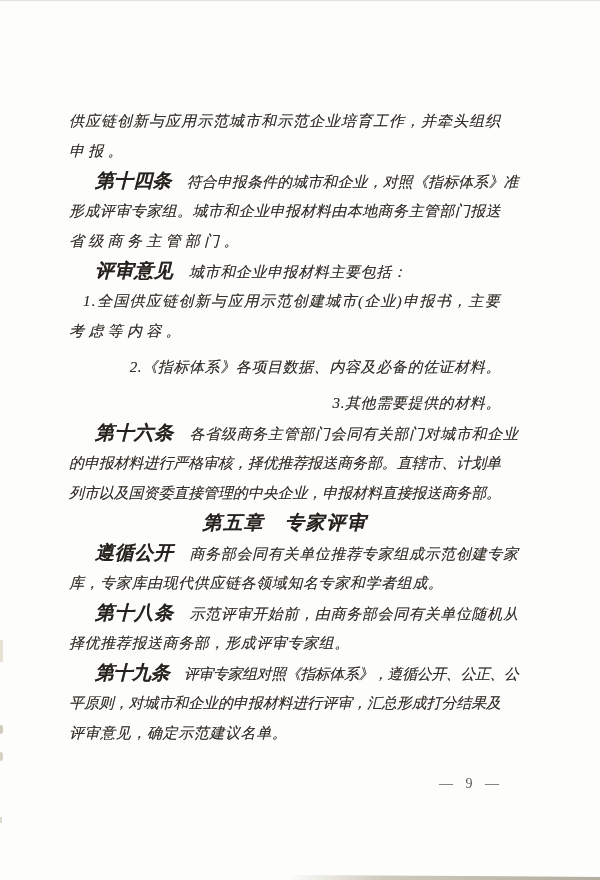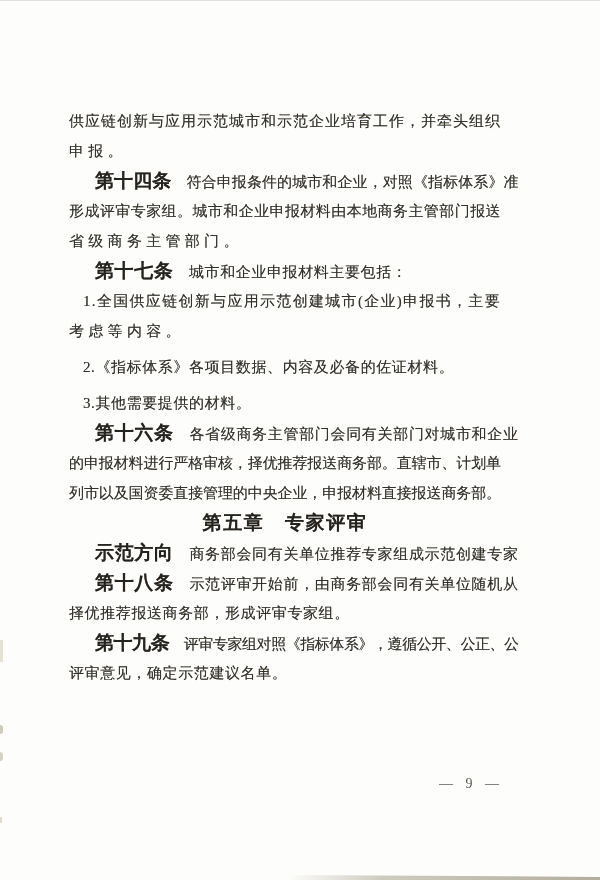--- a/index.html
+++ b/index.html
@@ -22,32 +22,33 @@
     top: 106px;
     width: 432px;
     color: #34302a;
     font-size: 15px;
     text-shadow: 0 0 0.5px rgba(52,48,42,0.55);
   }
   .line {
     height: 30px;
     line-height: 30px;
     white-space: nowrap;
+    font-style: italic;
   }
   .line .inner { display: inline-block; }
   .line.fill .inner { letter-spacing: 0; }
   .line.spread .inner { letter-spacing: 4.3px; }
   .line.compact .inner { letter-spacing: 0.6px; }
   .line.chapter {
     text-align: center;
     font-weight: 700;
     color: #26231e;
   }
   .line.chapter .inner { letter-spacing: 1.6px; }
-  .line.gap { margin-top: 6px; }
+  .line.gap { margin-top: 6px; text-align: right; }
   .indent-article { padding-left: 26px; }
   .indent-item { padding-left: 14px; }
   .b {
     font-weight: 700;
     color: #26231e;
     font-family: "Liberation Sans", "DejaVu Sans", sans-serif;
     font-size: 19px;
   }
   .page-number {
     position: absolute;
@@ -94,33 +95,35 @@
 <div class="sheet">
 
   <div class="edge-top"></div>
 
   <div class="textblock">
       <div class="line fill indent-none"><span class="inner" style="letter-spacing: 1px;"><span>供应链创新与应用示范城市和示范企业培育工作，并牵头组织</span></span></div>
       <div class="line spread indent-none"><span class="inner"><span>申报。</span></span></div>
       <div class="line fill indent-article"><span class="inner" style="letter-spacing: 0.0972222px;"><span class="b">第十四条</span><span>　符合申报条件的城市和企业，对照《指标体系》准</span></span></div>
       <div class="line fill indent-none"><span class="inner" style="letter-spacing: 0.428571px;"><span>形成评审专家组。城市和企业申报材料由本地商务主管部门报送</span></span></div>
       <div class="line spread indent-none"><span class="inner"><span>省级商务主管部门。</span></span></div>
-      <div class="line compact indent-article"><span class="inner"><span class="b">第十七条</span><span>　城市和企业申报材料主要包括：</span></span></div>
+      <div class="line compact indent-article"><span class="inner"><span class="b">评审意见</span><span>　城市和企业申报材料主要包括：</span></span></div>
       <div class="line fill indent-item"><span class="inner" style="letter-spacing: 1.3125px;"><span>1.全国供应链创新与应用示范创建城市(企业)申报书，主要</span></span></div>
       <div class="line spread indent-none"><span class="inner"><span>考虑等内容。</span></span></div>
       <div class="line compact indent-item gap"><span class="inner"><span>2.《指标体系》各项目数据、内容及必备的佐证材料。</span></span></div>
       <div class="line compact indent-item gap"><span class="inner"><span>3.其他需要提供的材料。</span></span></div>
       <div class="line fill indent-article"><span class="inner" style="letter-spacing: 0.677885px;"><span class="b">第十六条</span><span>　各省级商务主管部门会同有关部门对城市和企业</span></span></div>
       <div class="line fill indent-none"><span class="inner" style="letter-spacing: -0.103448px;"><span>的申报材料进行严格审核，择优推荐报送商务部。直辖市、计划单</span></span></div>
       <div class="line fill indent-none"><span class="inner" style="letter-spacing: -0.103448px;"><span>列市以及国资委直接管理的中央企业，申报材料直接报送商务部。</span></span></div>
       <div class="line chapter indent-none"><span class="inner"><span class="b">第五章　专家评审</span></span></div>
-      <div class="line fill indent-article"><span class="inner" style="letter-spacing: 0.677885px;"><span class="b">示范方向</span><span>　商务部会同有关单位推荐专家组成示范创建专家</span></span></div>
+      <div class="line fill indent-article"><span class="inner" style="letter-spacing: 0.677885px;"><span class="b">遵循公开</span><span>　商务部会同有关单位推荐专家组成示范创建专家</span></span></div>
+      <div class="line compact indent-none"><span class="inner"><span>库，专家库由现代供应链各领域知名专家和学者组成。</span></span></div>
       <div class="line fill indent-article"><span class="inner" style="letter-spacing: 0.677885px;"><span class="b">第十八条</span><span>　示范评审开始前，由商务部会同有关单位随机从</span></span></div>
       <div class="line compact indent-none"><span class="inner"><span>择优推荐报送商务部，形成评审专家组。</span></span></div>
       <div class="line fill indent-article"><span class="inner" style="letter-spacing: -0.441964px;"><span class="b">第十九条</span><span>　评审专家组对照《指标体系》，遵循公开、公正、公</span></span></div>
+      <div class="line fill indent-none"><span class="inner" style="letter-spacing: -0.103448px;"><span>平原则，对城市和企业的申报材料进行评审，汇总形成打分结果及</span></span></div>
       <div class="line compact indent-none"><span class="inner"><span>评审意见，确定示范建议名单。</span></span></div>
     </div>
 
   <div class="page-number">— 9 —</div>
 
   <div class="edge-bottom"></div>
   <div class="mark mark-1"></div>
   <div class="mark mark-2"></div>
   <div class="mark mark-3"></div>
   <div class="mark mark-4"></div>

